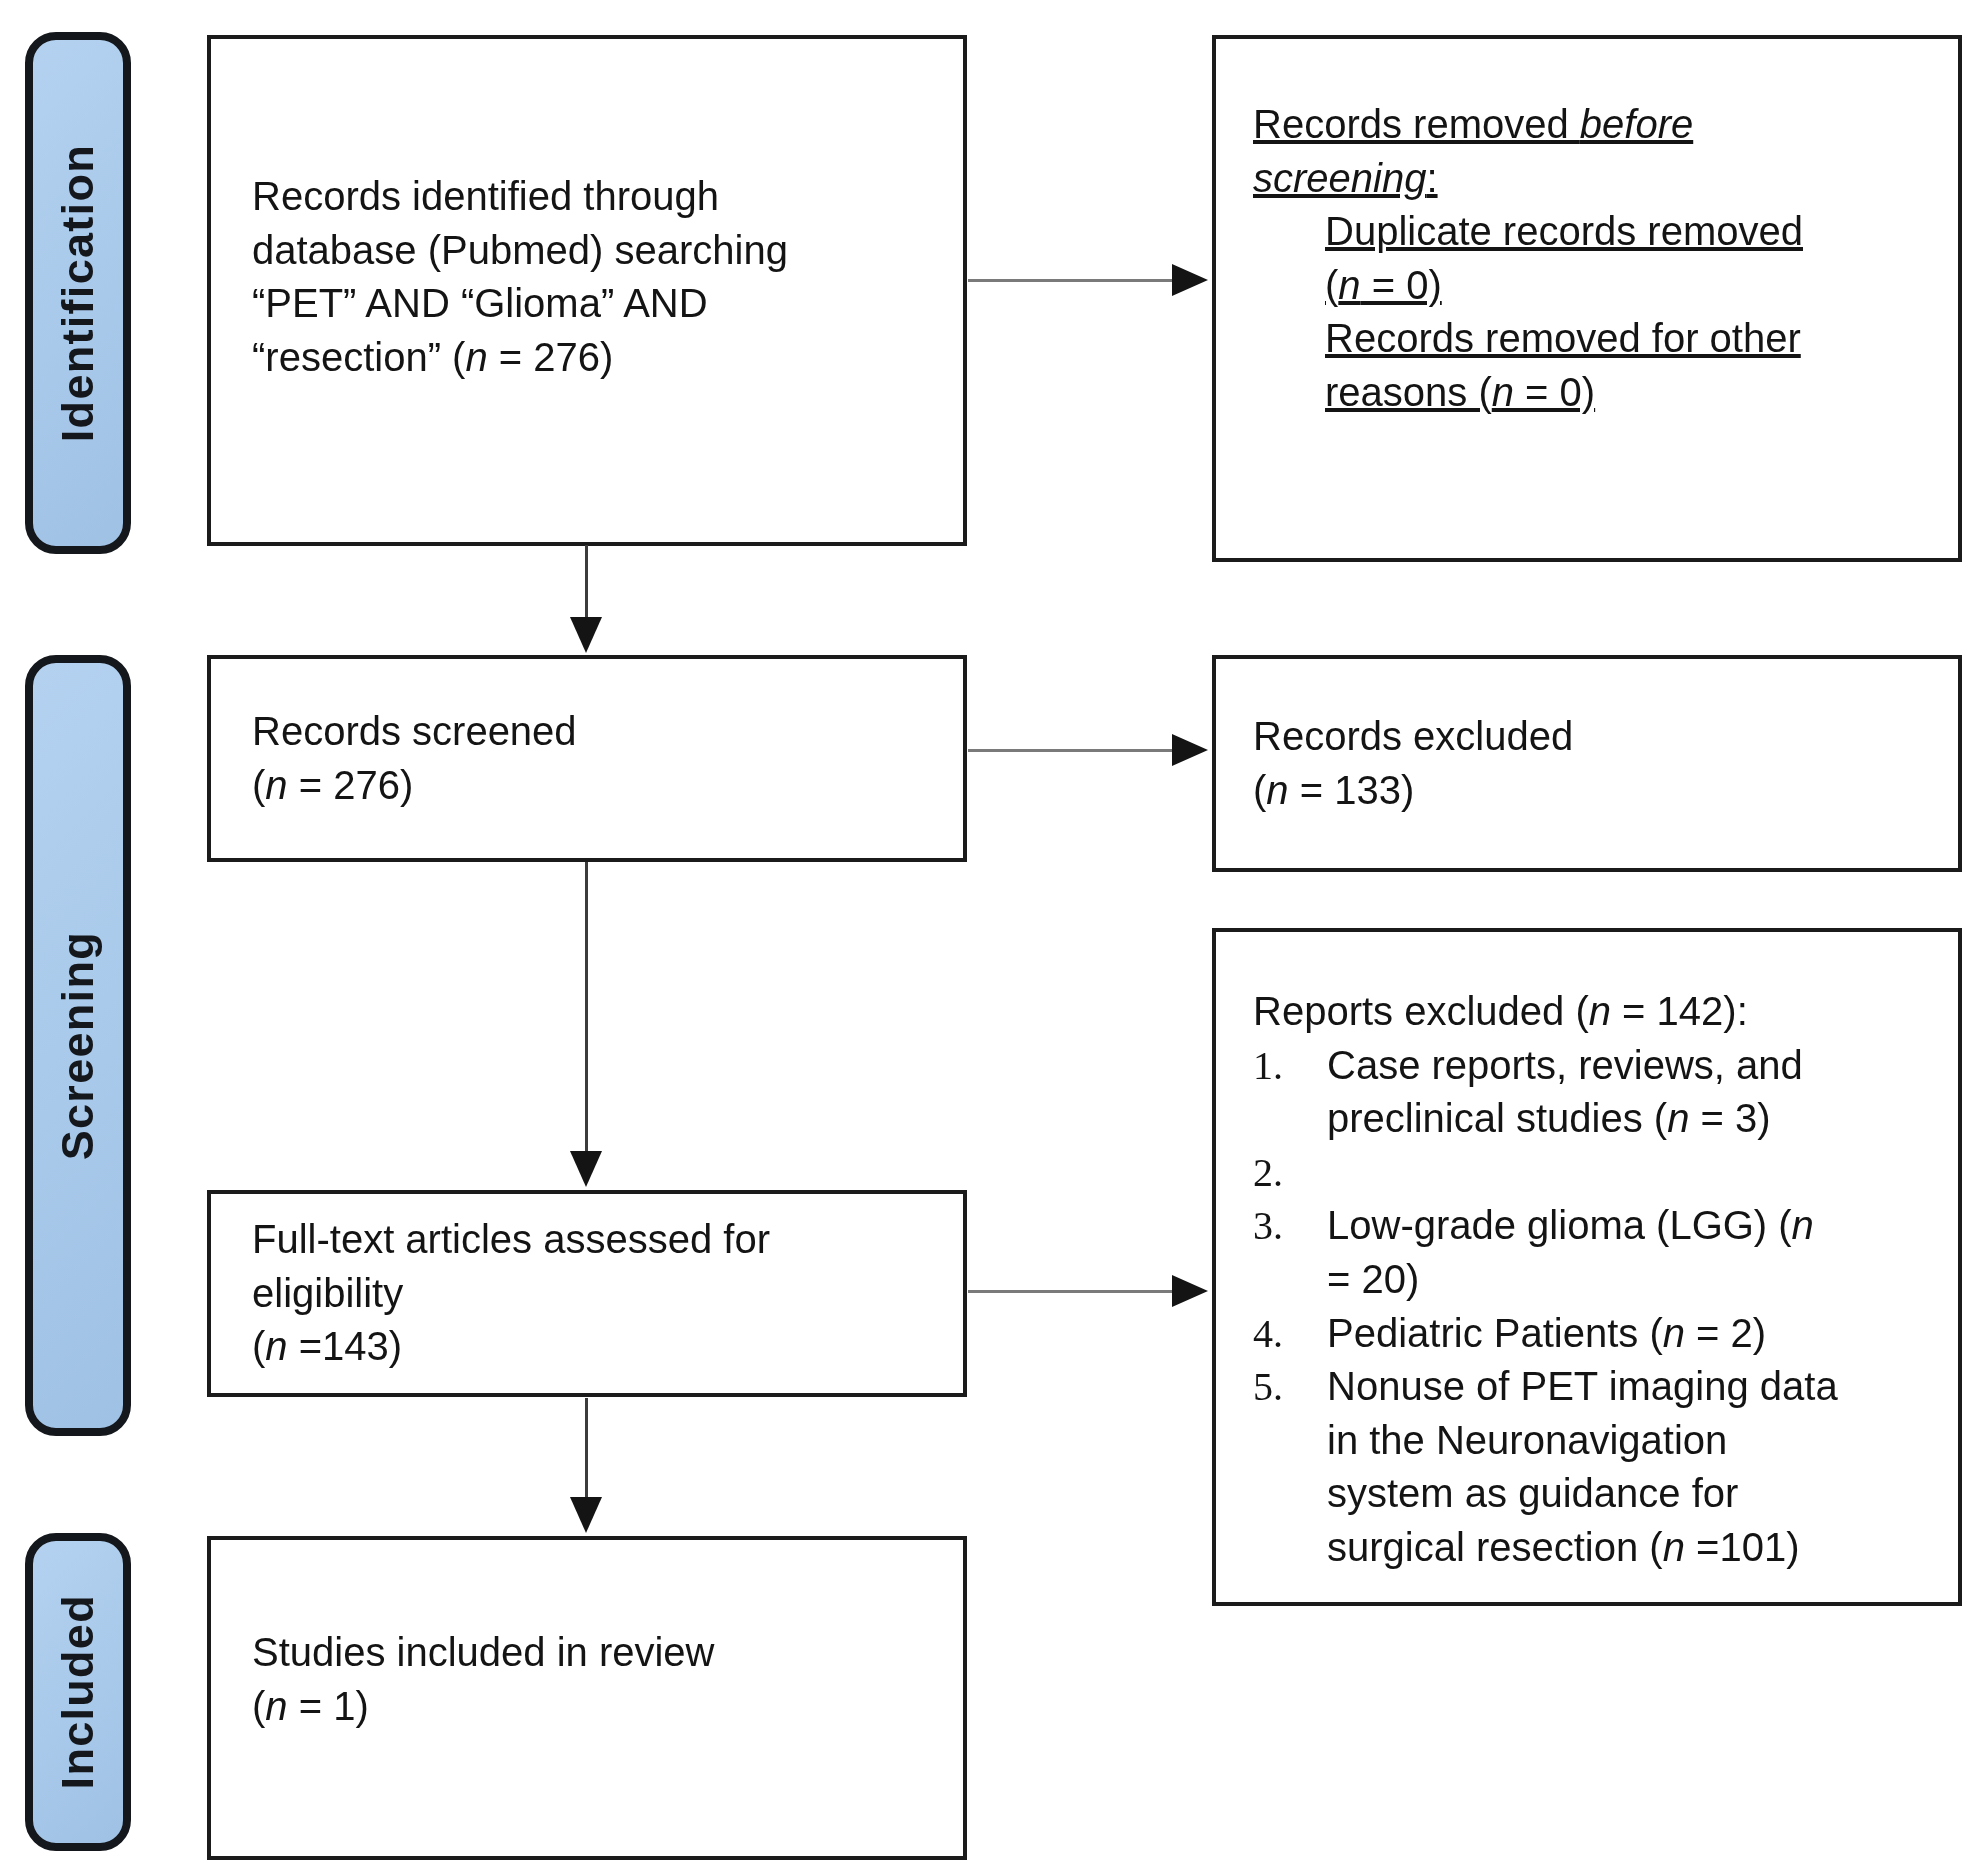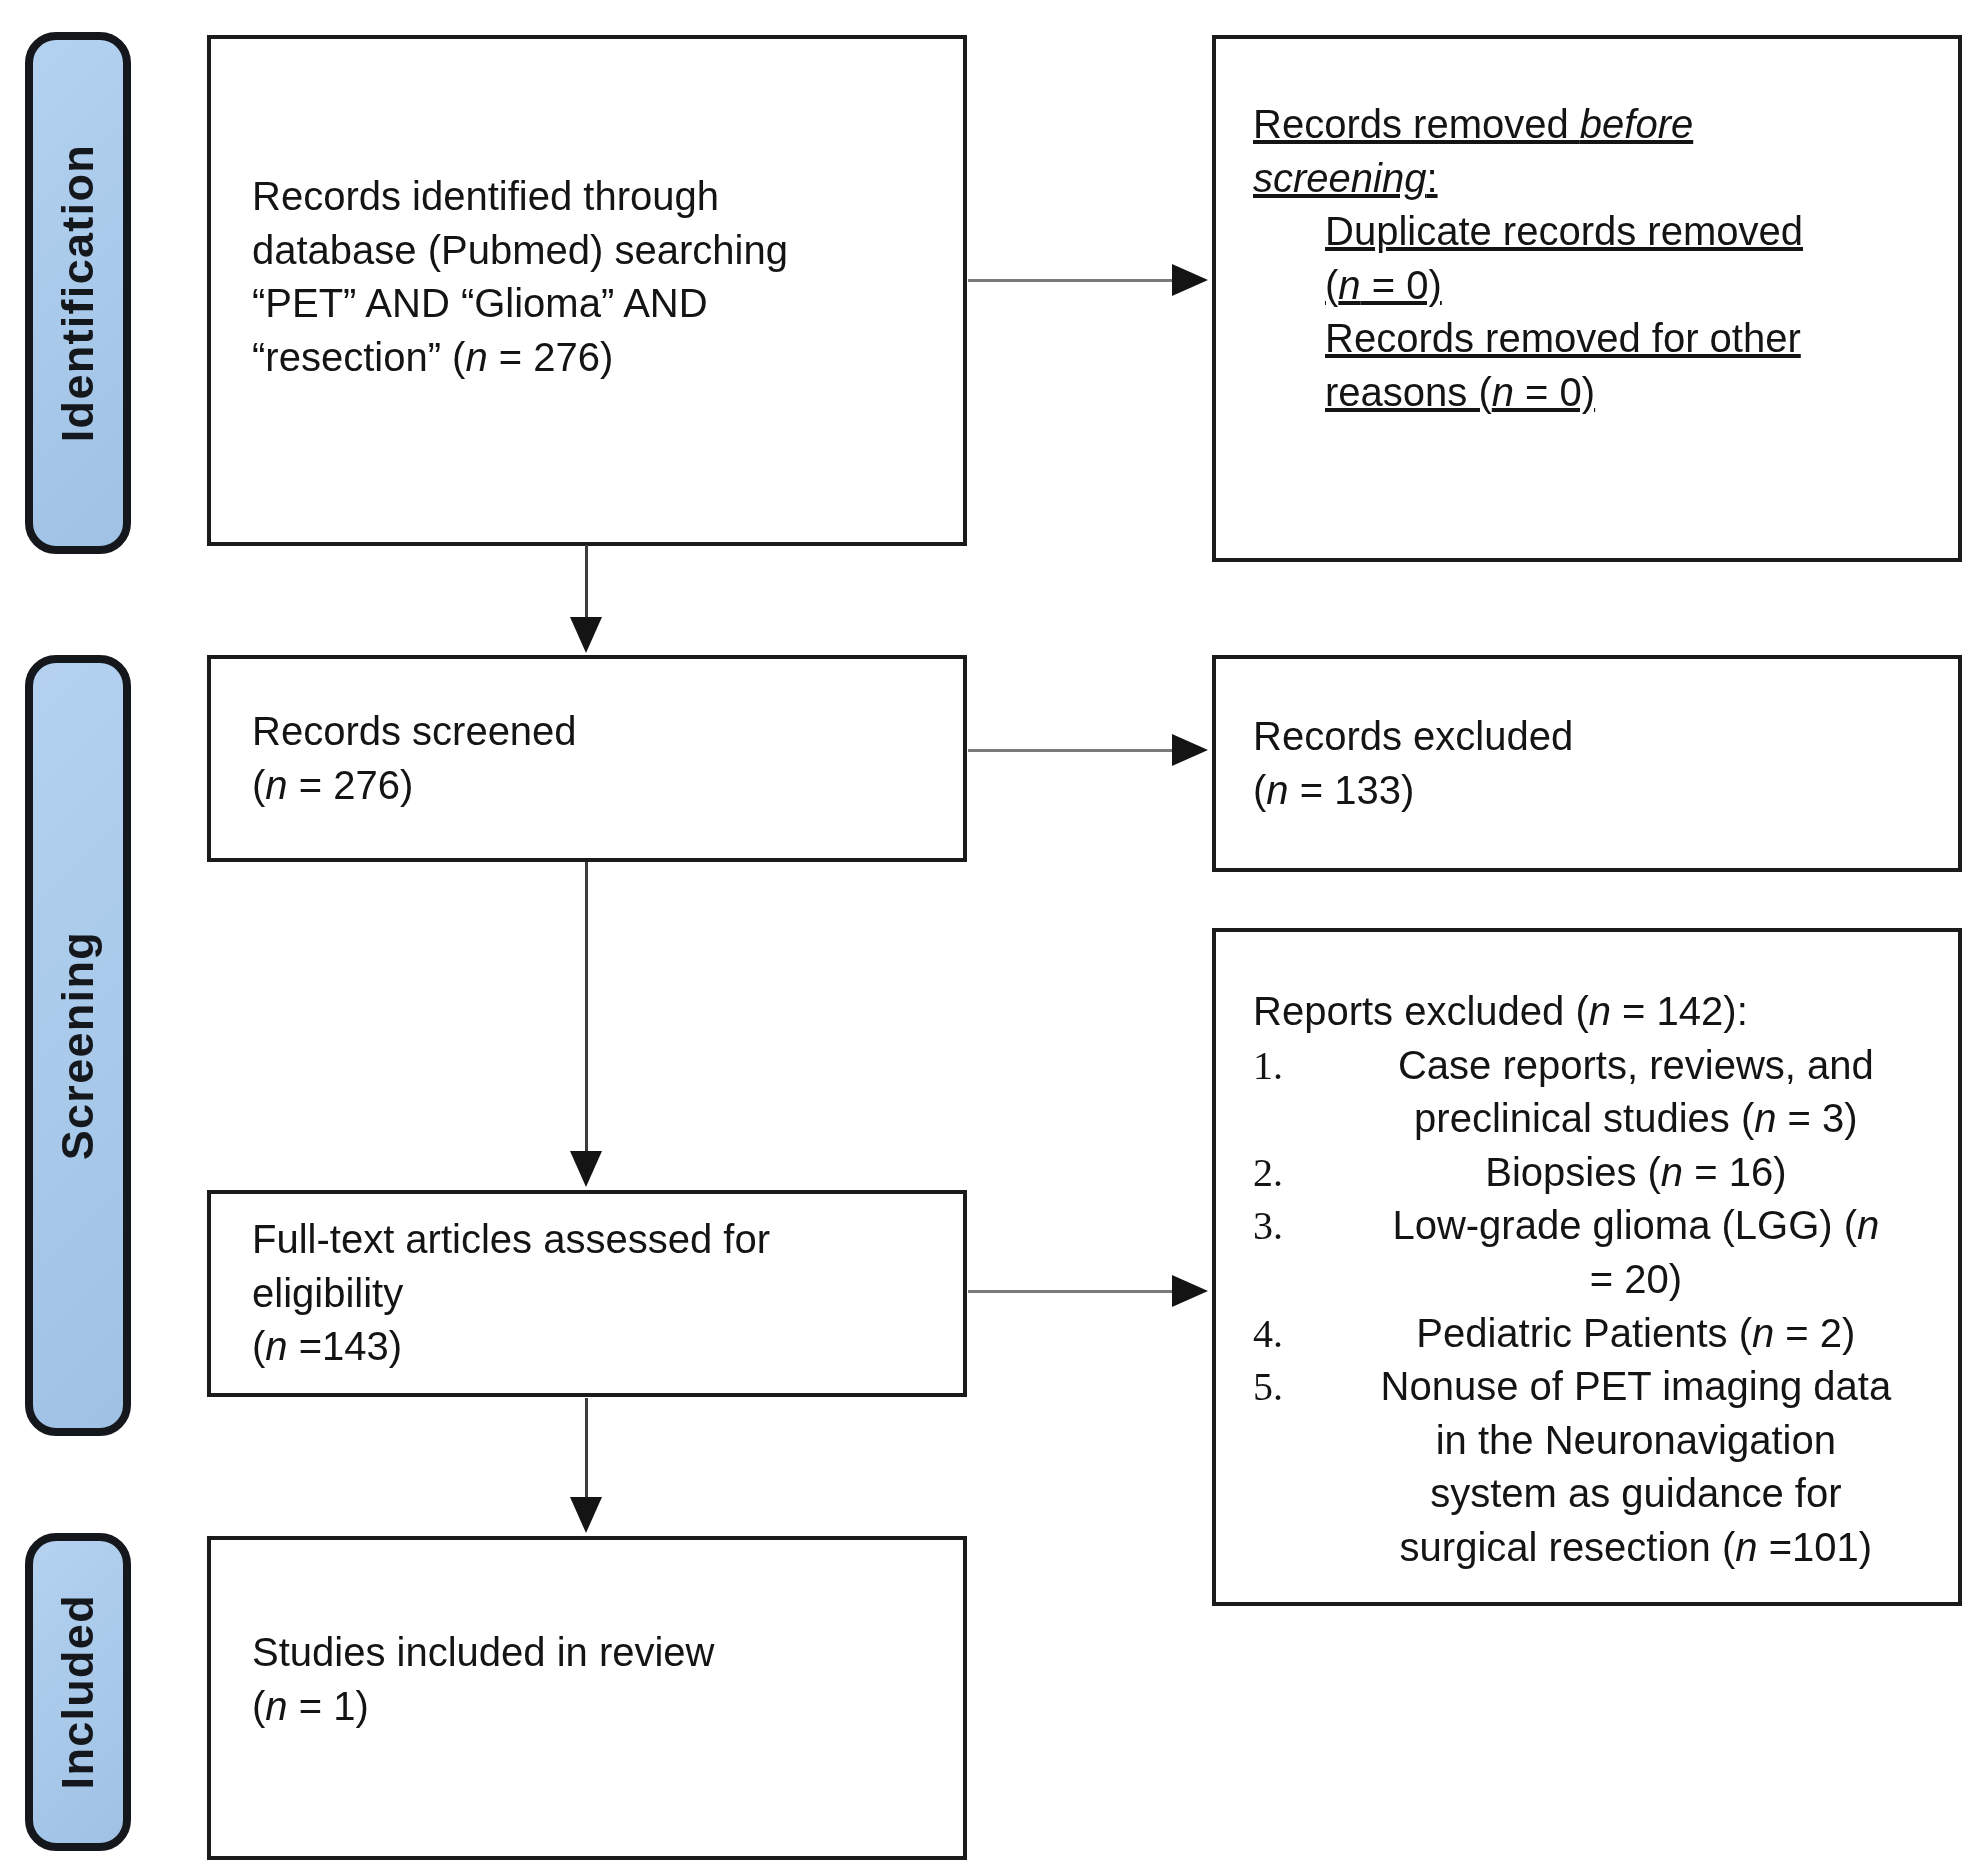--- a/index.html
+++ b/index.html
@@ -53,21 +53,21 @@
   .center-v { justify-content: center; }
 
   
   .indent-item { margin-left: 72px; }
   .num-row { display: flex; align-items: flex-start; }
   .num-cell {
     width: 74px;
     flex: 0 0 74px;
     font-family: "Liberation Serif", "DejaVu Serif", serif;
   }
-  .num-text { flex: 1 1 auto; text-align: center; }
+  .num-text { flex: 1 1 auto; }
 
   
   .hline { position: absolute; height: 3.3px; background: #7a7a7a; }
   .vline { position: absolute; width: 3.3px; background: #3c3c3c; }
   .head-right {
     position: absolute; width: 0; height: 0;
     border-top: 16.6px solid transparent;
     border-bottom: 16.6px solid transparent;
     border-left: 36px solid #141414;
   }
@@ -117,21 +117,20 @@
   </div>
 
   <div class="fbox" style="left:1212px; top:928px; width:750px; height:678px; padding:53px 13.3px 0 37px;">
     <div>Reports excluded (<i>n</i> = 142):</div>
     <div class="num-row">
       <div class="num-cell">1.</div>
       <div class="num-text">Case reports, reviews, and<br>preclinical studies (<i>n</i> = 3)</div>
     </div>
     <div class="num-row">
       <div class="num-cell">2.</div>
-      <div class="num-text">Biopsies (<i>n</i> = 16)</div>
     </div>
     <div class="num-row">
       <div class="num-cell">3.</div>
       <div class="num-text">Low-grade glioma (LGG) (<i>n</i><br>= 20)</div>
     </div>
     <div class="num-row">
       <div class="num-cell">4.</div>
       <div class="num-text">Pediatric Patients (<i>n</i> = 2)</div>
     </div>
     <div class="num-row">

